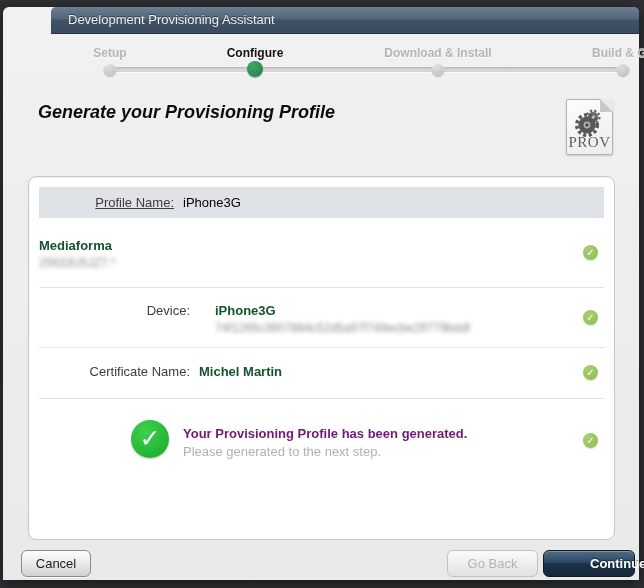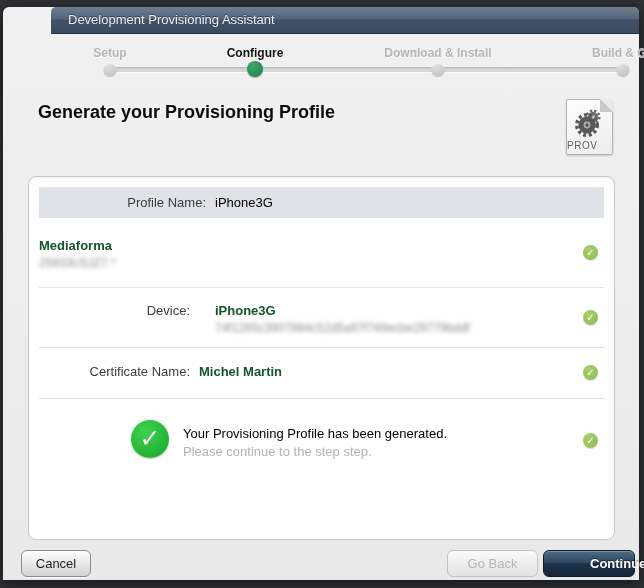--- a/index.html
+++ b/index.html
@@ -78,20 +78,21 @@
     box-shadow: 0 1px 1px rgba(0,0,0,.3);
   }
 
   
   .page-title {
     position: absolute;
     left: 35px; top: 95px;
     font-size: 18px;
     font-weight: bold;
     color: #0c0c0c;
+    font-style: italic;
   }
   .prov-icon {
     position: absolute;
     right: 26px; top: 92px;
     width: 47px; height: 56px;
     background: linear-gradient(160deg, #fdfdfd, #ededed);
     border: 1px solid #b3b3b3;
     border-radius: 2px;
     box-shadow: 0 1px 2px rgba(0,0,0,.18);
   }
@@ -99,43 +100,45 @@
     position: absolute;
     top: -1px; right: -1px;
     width: 0; height: 0;
     border-top: 13px solid #e9e9e9;   
     border-left: 13px solid #c9c9c9;  
   }
   .prov-gears { position: absolute; left: 5px; top: 4px; }
   .prov-label {
     position: absolute;
     bottom: 3px; left: 0; right: 0;
-    font-size: 10px;
+    text-align: center;
+    font-size: 15px;
     color: #5f5f5f;
     letter-spacing: .5px;
+    font-family: Liberation Serif, serif;
   }
 
   
   .panel {
     position: absolute;
     left: 25px; top: 169px;
     width: 587px; height: 364px;
     background: #fff;
     border: 1px solid #c7c7c7;
     border-radius: 8px;
     box-shadow: inset 0 1px 2px rgba(0,0,0,.06);
   }
   .panel-header {
     display: flex;
     align-items: center;
     height: 31px;
     margin: 10px 10px 0 10px;
     background: #dfe2e7;
   }
-  .panel-header .row-label { width: 176px; }
+  .panel-header .row-label { width: 144px; text-decoration: underline; }
   .row {
     display: flex;
     align-items: flex-start;
     padding: 0 10px;
   }
   .row-label {
     width: 160px;
     flex: 0 0 auto;
     text-align: right;
     padding-right: 9px;
@@ -180,21 +183,21 @@
     background: radial-gradient(circle at 38% 30%, #3ed14f, #17a727);
     color: #fff;
     font-size: 25px;
     font-weight: bold;
     line-height: 37px;
     text-align: center;
     box-shadow: 0 1px 2px rgba(0,0,0,.25);
     flex: 0 0 auto;
   }
   .success-text { flex: 1 1 auto; margin-left: 14px; padding-top: 6px; }
-  .success-title { font-size: 13px; font-weight: normal; color: #000000; }
+  .success-title { font-size: 13px; font-weight: bold; color: #701a75; }
   .success-sub { font-size: 13px; color: #b2b2b2; margin-top: 3px; }
   .r-success .row-check { margin-top: 13px; }
 
   
   .btn {
     position: absolute;
     top: 543px;
     height: 27px;
     border-radius: 6px;
     font-size: 13px;
@@ -302,21 +305,21 @@
         <span class="row-check">
           <span class="check-badge">✓</span>
         </span>
       </div>
       <div class="sep"></div>
 
       <div class="row r-success">
         <span class="success-circle">✓</span>
         <span class="success-text">
           <div class="success-title">Your Provisioning Profile has been generated.</div>
-          <div class="success-sub">Please continue to the step step.</div>
+          <div class="success-sub">Please generated to the next step.</div>
         </span>
         <span class="row-check">
           <span class="check-badge">✓</span>
         </span>
       </div>
 
     </div>
 
     <button class="btn btn-cancel">Cancel</button>
     <button class="btn btn-goback">Go Back</button>

